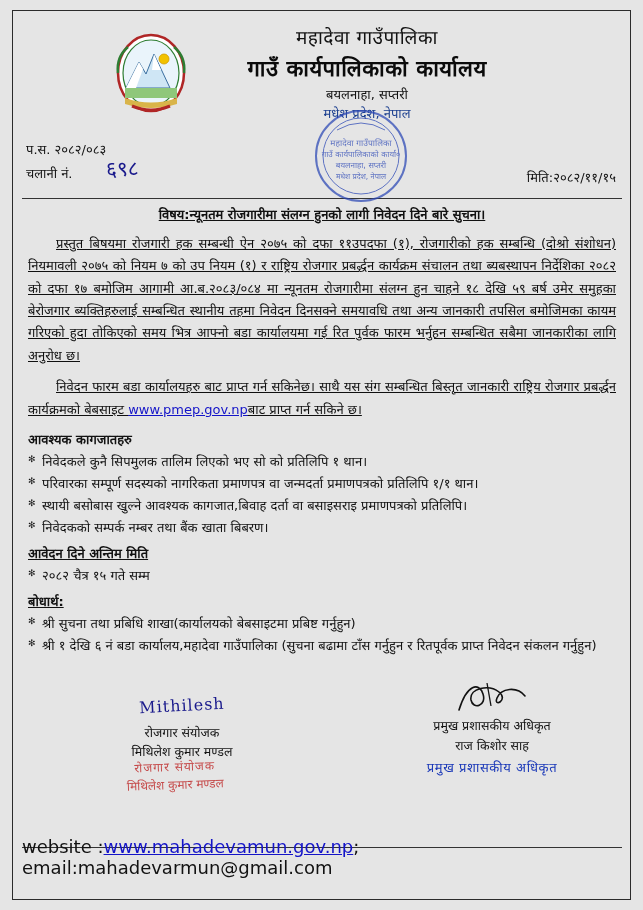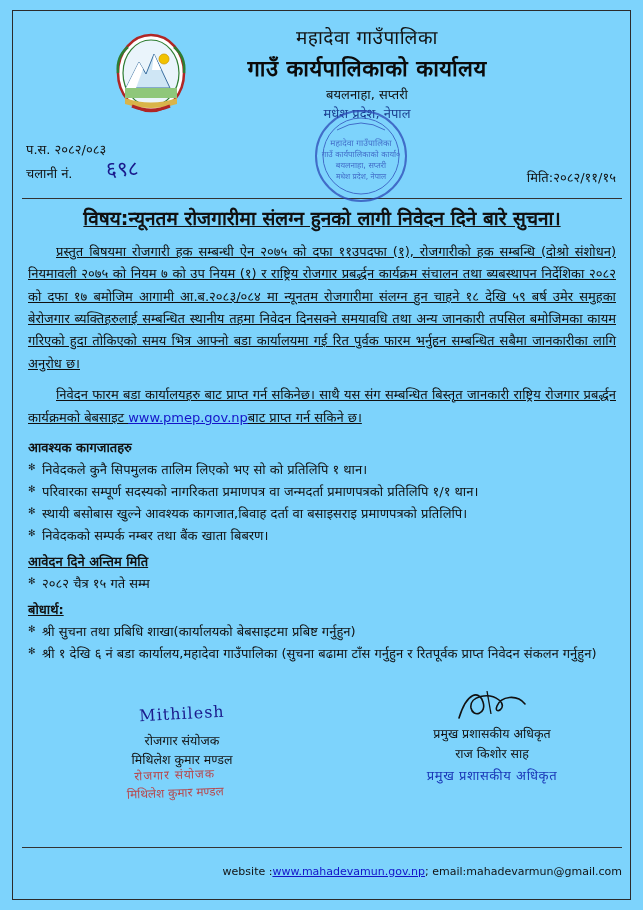--- a/index.html
+++ b/index.html
@@ -8,21 +8,21 @@
     width: 643px;
     height: 910px;
     background: #ffffff;
     font-family: "DejaVu Sans", "Liberation Sans", sans-serif;
     color: #121212;
   }
   .page {
     position: relative;
     width: 643px;
     height: 910px;
-    background: #7dd3fc;
+    background: #e5e5e5;
     overflow: hidden;
   }
   .border-frame {
     position: absolute;
     left: 12px; top: 10px;
     width: 619px; height: 890px;
     border: 1px solid #2b2b2b;
   }
   .inner {
     position: absolute;
@@ -104,21 +104,21 @@
   }
 
   .rule {
     border-top: 1px solid #333;
     margin: 2px 0 6px 0;
   }
 
   
   .subject {
     text-align: center;
-    font-size: 19px;
+    font-size: 13px;
     font-weight: bold;
     color: #111;
     text-decoration: underline;
     margin: 1px 0 10px 0;
   }
 
   
   .body-text {
     font-size: 13px;
     line-height: 1.72;
@@ -218,22 +218,22 @@
 
   
   .footer-rule {
     position: absolute;
     left: 0; right: 0; bottom: 44px;
     border-top: 1px solid #333;
   }
   .footer {
     position: absolute;
     left: 0; right: 0; bottom: 14px;
-    text-align: right;
-    font-size: 11px;
+    text-align: left;
+    font-size: 18px;
   }
   .footer .link-f { color: #1414c8; text-decoration: underline; }
 </style>
 </head>
 <body>
 
 <div class="page">
   <div class="border-frame"></div>
 
   <div class="inner">

